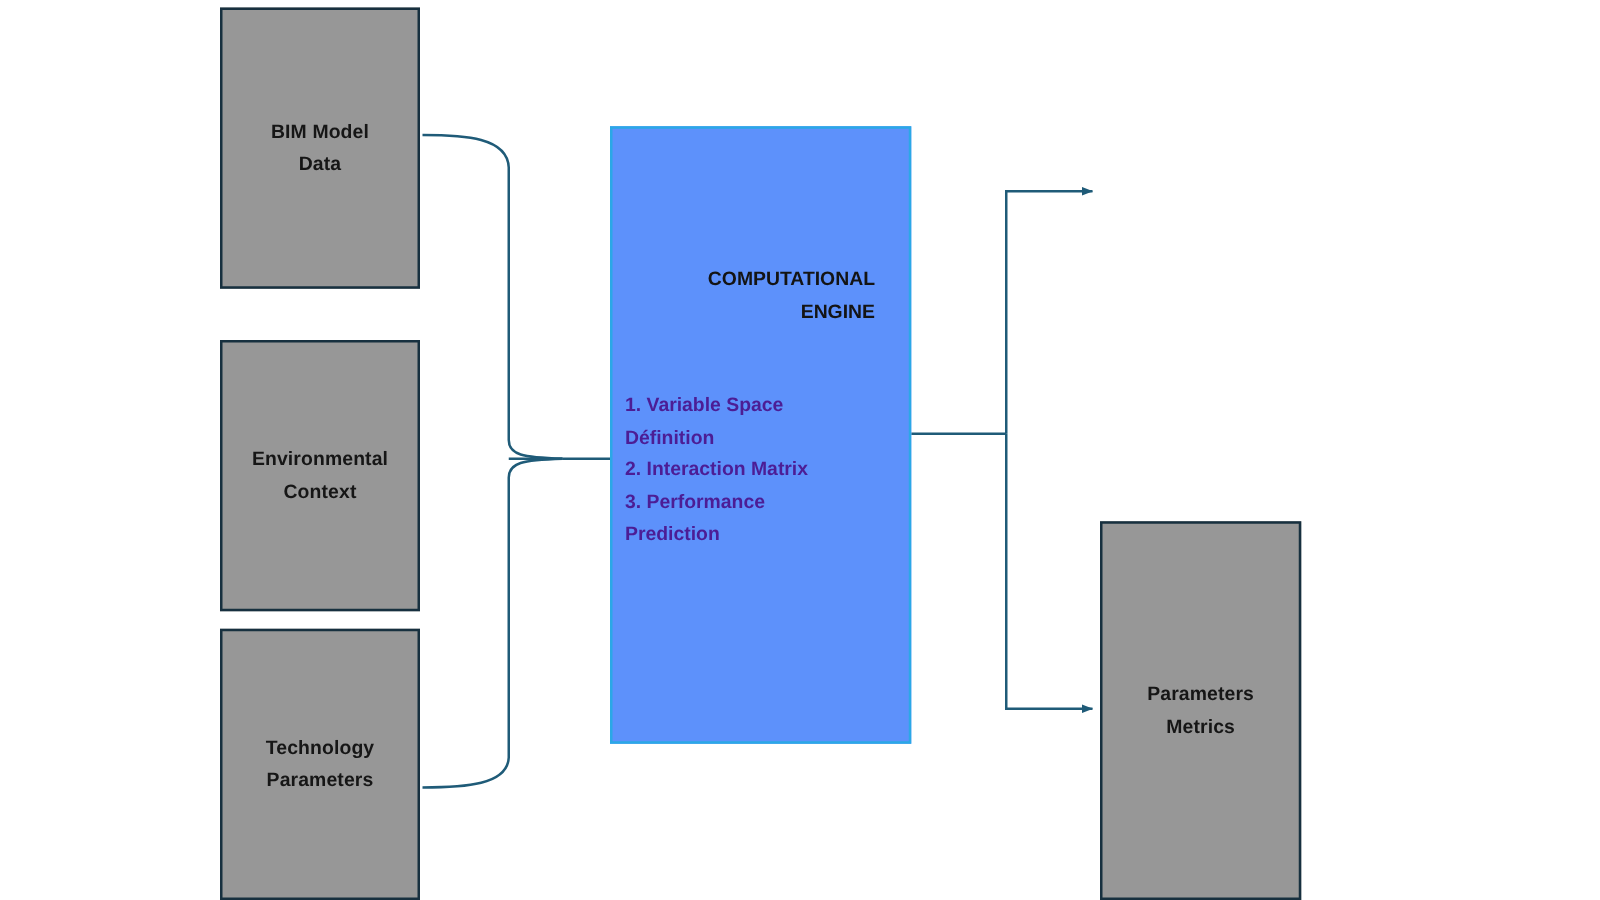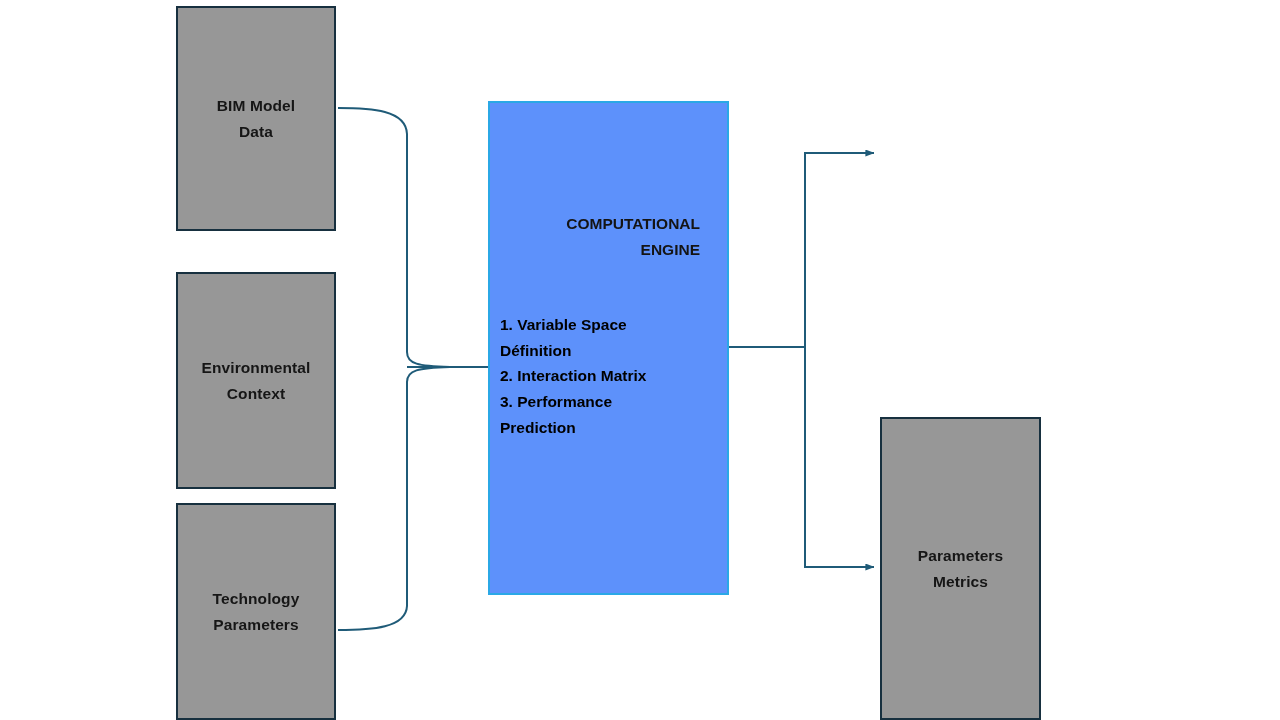--- a/index.html
+++ b/index.html
@@ -82,21 +82,21 @@
     white-space: pre-line;
   }
   .engine-steps {
     position: absolute;
     left: 10px;
     top: 209px;
     width: 210px;
     font-family: "Liberation Sans", sans-serif;
     font-size: 15.5px;
     font-weight: bold;
-    color: #000000;
+    color: #4c1d95;
     line-height: 1.66;
     text-align: left;
     white-space: pre-line;
   }
   
   #node-context-aware-decisions {
     left: 880px;  top: 4px;   width: 161px; height: 299px;
   }
   #node-performance-metrics {
     left: 880px;  top: 417px; width: 161px; height: 303px;

